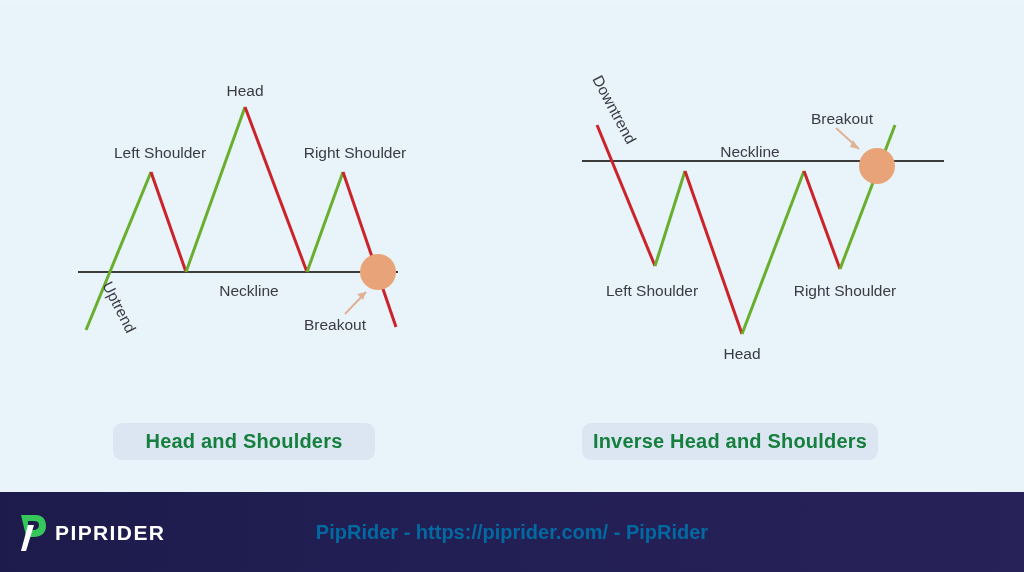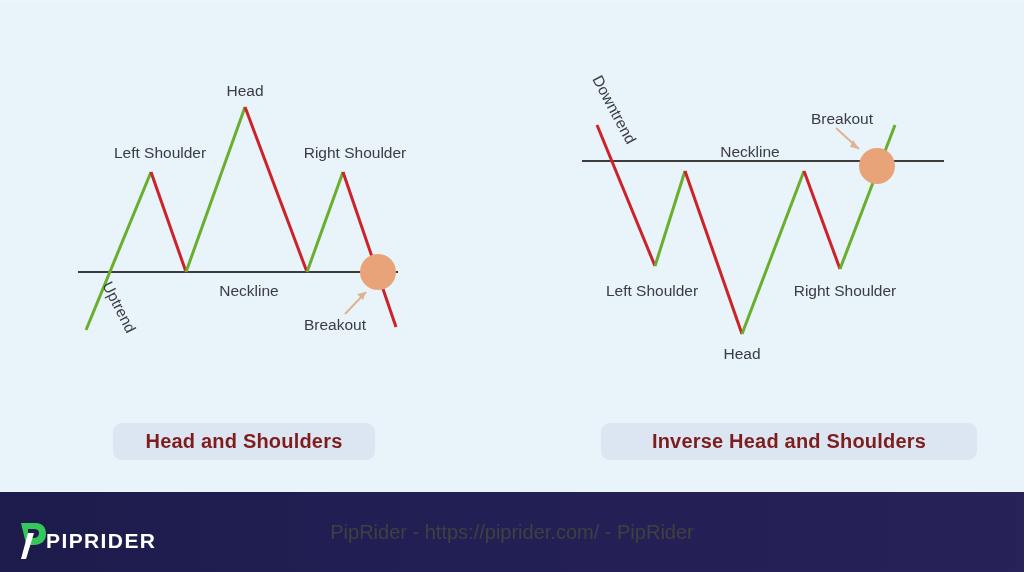--- a/index.html
+++ b/index.html
@@ -44,57 +44,56 @@
     fill: #3b3b42;
   }
 
   .pill {
     position: absolute;
     background: #dce6f3;
     border-radius: 9px;
     display: flex;
     align-items: center;
     justify-content: center;
-    color: #7f1d1d;
+    color: #15803d;
     font-weight: bold;
     font-size: 20px;
     letter-spacing: 0.2px;
     font-family: "Liberation Sans", sans-serif;
     text-align: right;
   }
   #pill-left {
     left: 113px;
     top: 419px;
     width: 262px;
     height: 37px;
   }
   #pill-right {
     left: 582px;
     top: 419px;
-    width: 376px;
+    width: 296px;
     height: 37px;
-    margin-left: 19px;
   }
 
   #footer-bar {
     position: absolute;
     left: 0;
     top: 492px;
     width: 1024px;
     height: 80px;
     background: linear-gradient(90deg, #1d1b4b 0%, #221f55 45%, #272258 100%);
   }
 
   #logo-group {
     position: absolute;
     left: 18px;
     top: 513px;
     display: flex;
     align-items: center;
-    margin-top: 8px;
+    gap: 9px;
   }
   #logo-mark {
     width: 28px;
     height: 40px;
     display: block;
   }
   #logo-text {
     color: #ffffff;
     font-family: "Liberation Sans", sans-serif;
     font-weight: bold;
@@ -104,23 +103,23 @@
 
   #footer-url {
     position: absolute;
     left: 0;
     top: 492px;
     width: 1024px;
     height: 80px;
     display: flex;
     align-items: center;
     justify-content: center;
-    color: #404040;
+    color: #0369a1;
     font-family: "Liberation Sans", sans-serif;
-    font-weight: normal;
+    font-weight: bold;
     font-size: 20px;
     pointer-events: none;
   }
 </style>
 </head>
 <body>
 
 <div id="canvas-area">
 
   <svg class="diagram" viewBox="0 0 1024 492">

